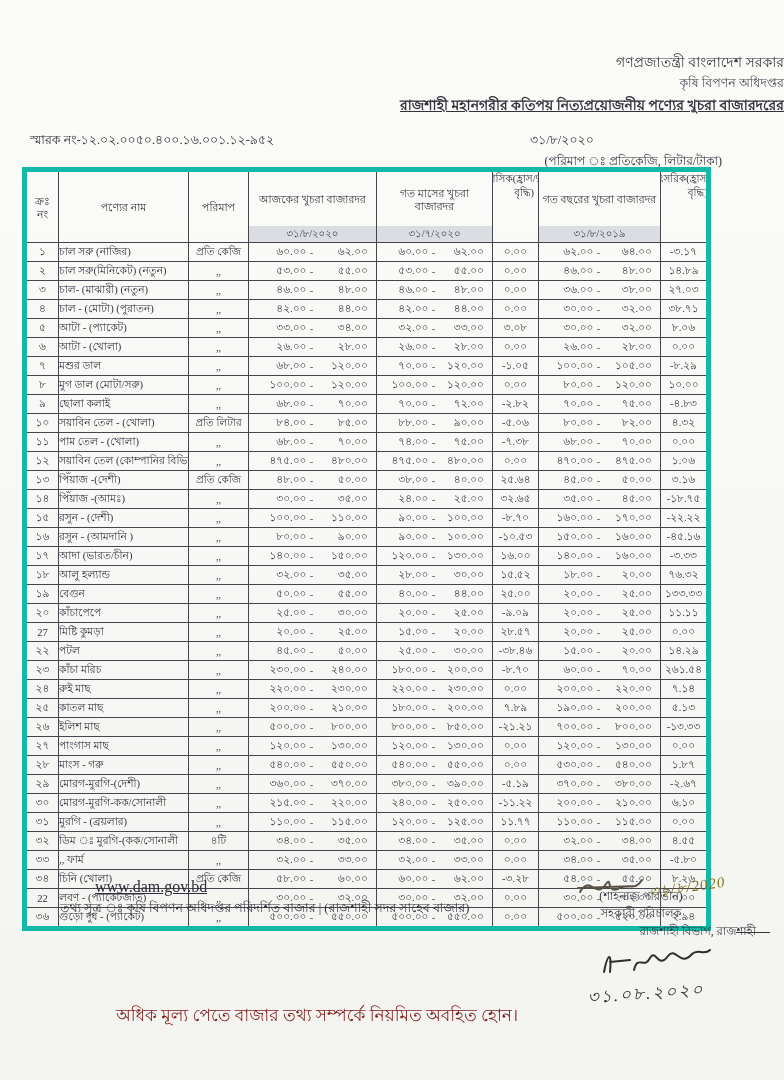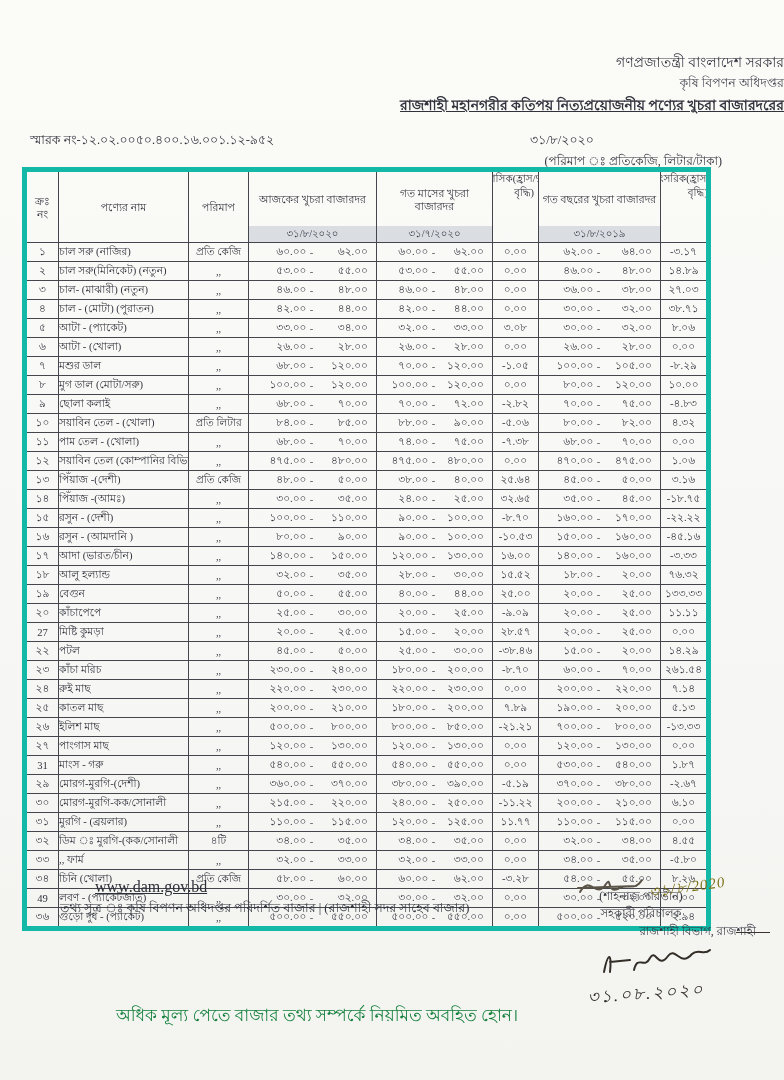--- a/index.html
+++ b/index.html
@@ -56,21 +56,21 @@
   .sig-block{position:absolute;right:28px;top:880px;width:230px;text-align:center;font-size:11.5px;line-height:1.5;}
   .hand-top{position:absolute;right:30px;top:-4px;color:#7d7219;
     font-size:15px;font-style:italic;transform:rotate(-8deg);letter-spacing:1px;white-space:nowrap;}
   .sig-scribble1{position:absolute;right:110px;top:-10px;}
   .sig-name{margin-top:8px;}
   .sig-line3{position:relative;text-align:right;}
   .sig-line3::after{content:"";position:absolute;right:-14px;top:9px;width:34px;height:1px;background:#3a342e;}
   .sig-scribble2{margin-top:2px;margin-left:30px;}
   .hand-bottom{color:#332e27;font-size:17px;font-style:italic;transform:rotate(-4deg);
     letter-spacing:2px;margin-top:-6px;margin-left:10px;}
-  .notice{position:absolute;left:0;right:150px;top:1002px;text-align:center;font-size:17px;color:#15803d;}
+  .notice{position:absolute;left:0;right:150px;top:1002px;text-align:center;font-size:17px;color:#7f1d1d;}
 </style>
 </head>
 <body>
 
 <div class="page">
 
   <div class="letterhead">
     <div class="lh1">গণপ্রজাতন্ত্রী বাংলাদেশ সরকার</div>
     <div class="lh2">কৃষি বিপণন অধিদপ্তর</div>
     <div class="lh-title">রাজশাহী মহানগরীর কতিপয় নিত্যপ্রয়োজনীয় পণ্যের খুচরা বাজারদরের</div>
@@ -922,21 +922,21 @@
         <div class="range">
               <span class="lo">১২০.০০</span>
               <span class="sep">-</span>
               <span class="hi">১৩০.০০</span>
             </div>
       </td>
       <td>০.০০</td>
     </tr>
 
     <tr>
-      <td>31</td>
+      <td>২৮</td>
       <td class="name">মাংস - গরু</td>
       <td class="unit">,,</td>
       <td>
         <div class="range">
               <span class="lo">৫৪০.০০</span>
               <span class="sep">-</span>
               <span class="hi">৫৫০.০০</span>
             </div>
       </td>
       <td>
@@ -1125,21 +1125,21 @@
         <div class="range">
               <span class="lo">৫৪.০০</span>
               <span class="sep">-</span>
               <span class="hi">৫৫.০০</span>
             </div>
       </td>
       <td>৮.২৬</td>
     </tr>
 
     <tr>
-      <td>49</td>
+      <td>22</td>
       <td class="name">লবণ - (প্যাকেটজাত)</td>
       <td class="unit">,,</td>
       <td>
         <div class="range">
               <span class="lo">৩০.০০</span>
               <span class="sep">-</span>
               <span class="hi">৩২.০০</span>
             </div>
       </td>
       <td>

